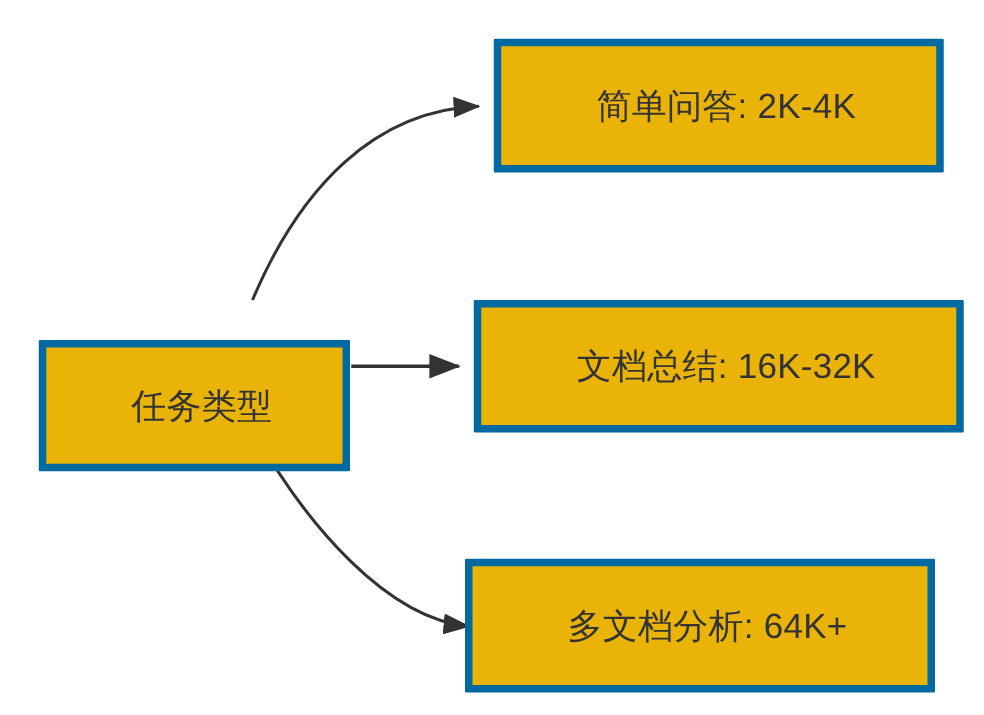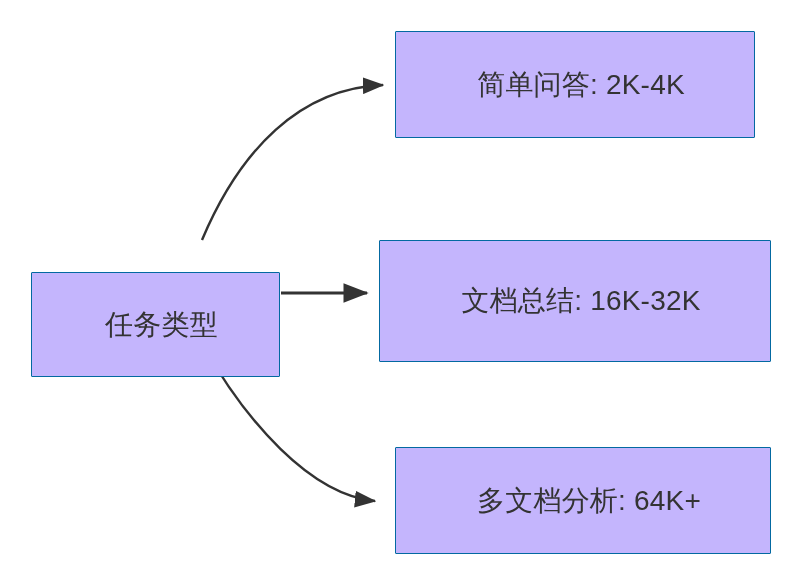--- a/index.html
+++ b/index.html
@@ -20,22 +20,22 @@
   #edge-layer {
     position: absolute;
     left: 0;
     top: 0;
     width: 787px;
     height: 572px;
   }
   .flow-node {
     position: absolute;
     box-sizing: border-box;
-    background: #c4b5fd;
-    border: 1px solid #0369a1;
+    background: #eab308;
+    border: 6px solid #0369a1;
     border-radius: 1px;
     display: flex;
     align-items: center;
     justify-content: center;
     text-align: center;
     padding-left: 12px;
   }
   .flow-node-label {
     color: #333333;
     font-size: 28px;
@@ -53,24 +53,24 @@
   #node-simple-qa {
     left: 395px;
     top: 31px;
     width: 360px;
     height: 107px;
   }
   #node-doc-summary {
     left: 379px;
     top: 240px;
     width: 392px;
-    height: 122px;
+    height: 106px;
   }
   #node-multi-doc {
-    left: 395px;
+    left: 372px;
     top: 447px;
     width: 376px;
     height: 107px;
   }
 </style>
 </head>
 <body>
 
 <div id="diagram-canvas">
 

